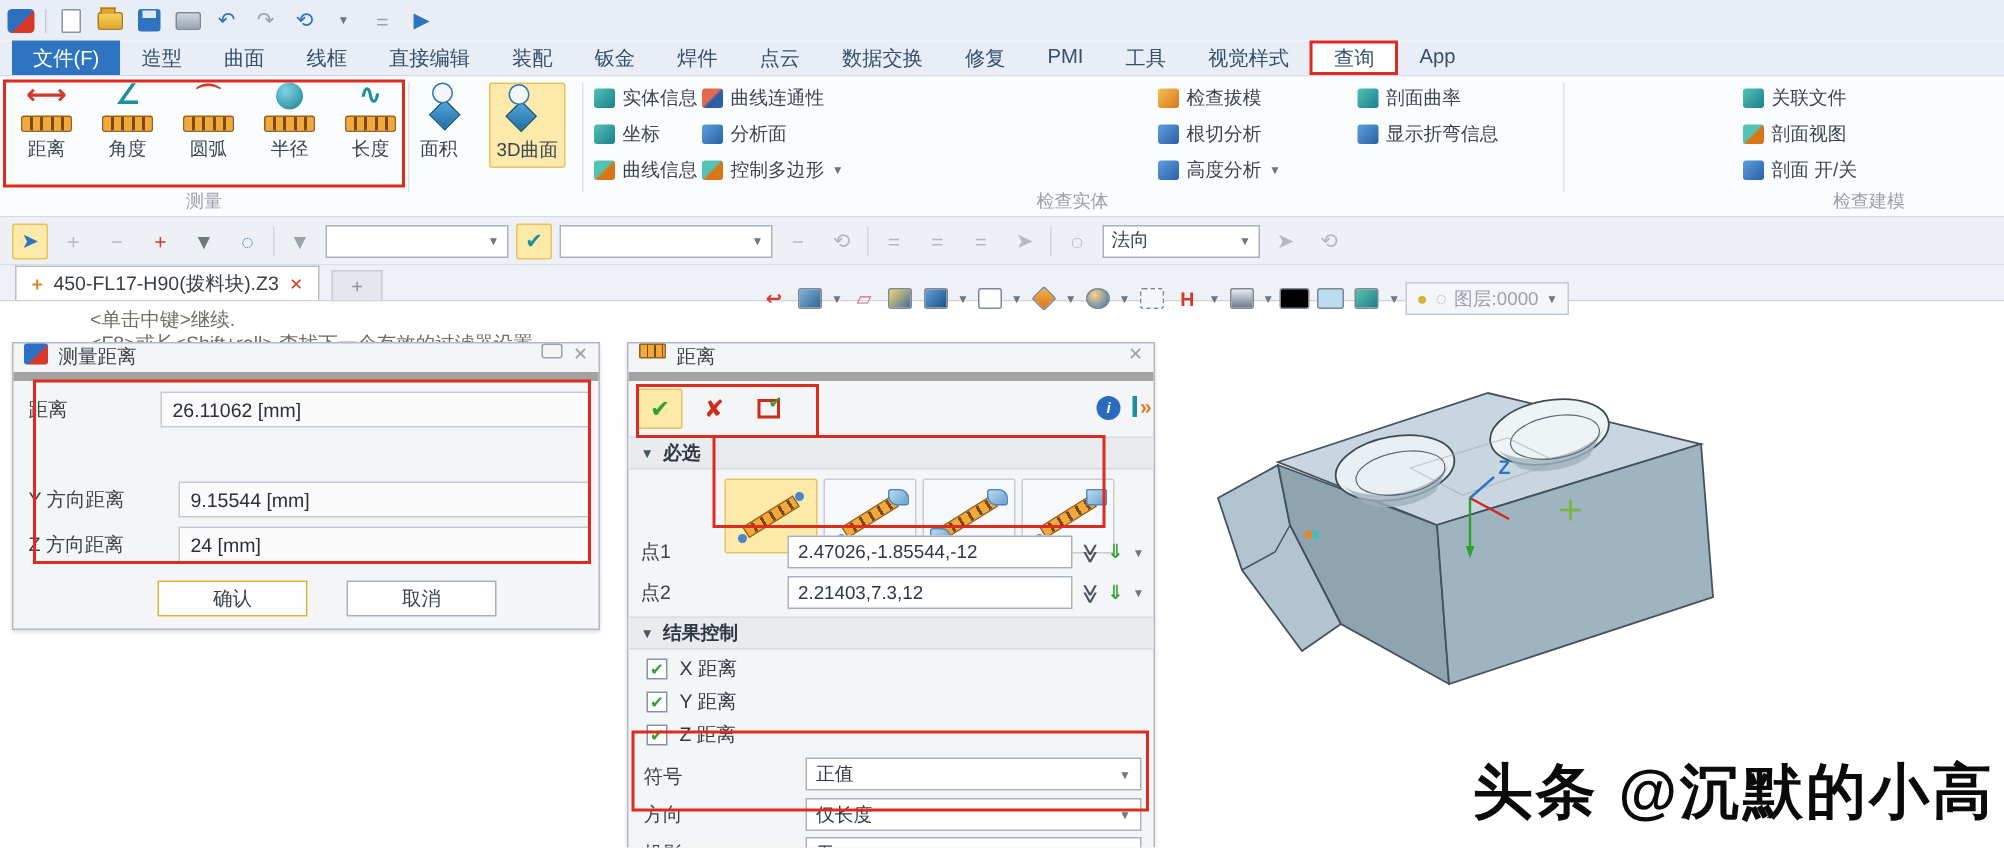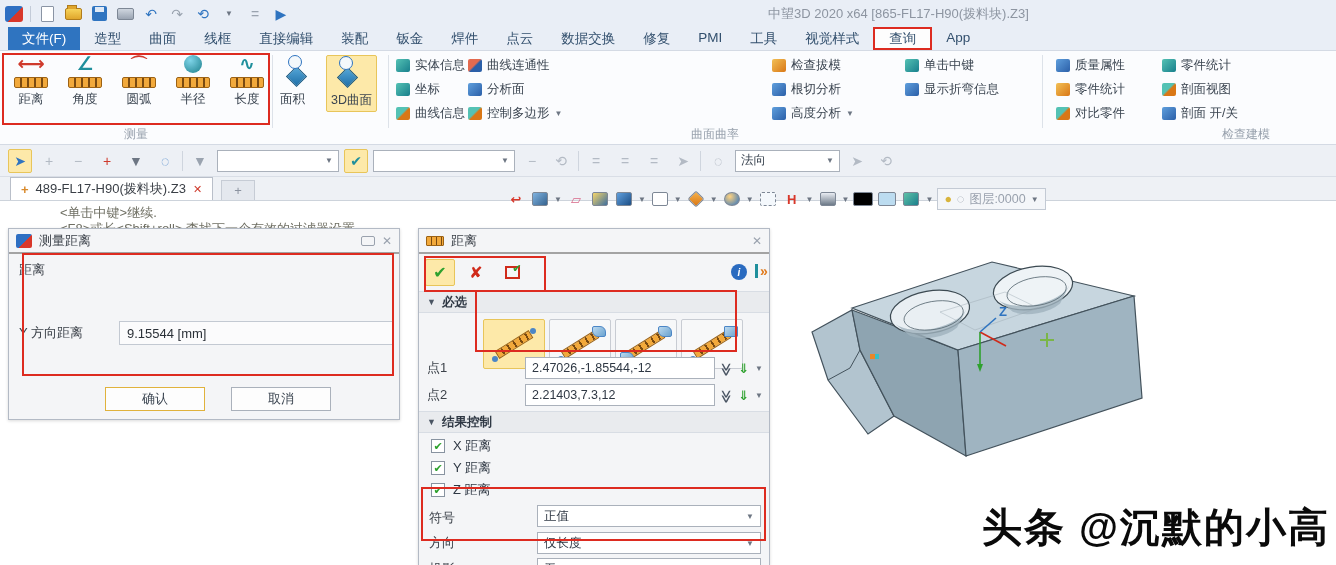--- a/index.html
+++ b/index.html
@@ -78,21 +78,21 @@
   .prompt2{left:60px;top:220px;color:#6f6f63;font-size:13px}
 
   
   .viewbar{left:506px;top:188px;display:flex;align-items:center;gap:4px;z-index:5}
   .vb-icon{width:20px;height:18px;border-radius:2px;display:inline-flex;align-items:center;justify-content:center;font-size:13px}
   .vb-sq{width:16px;height:14px;border-radius:2px;border:1px solid #7d8795}
   .layer-group{display:flex;align-items:center;gap:5px;border:1px solid #c3cad4;background:#f4f6f9;height:22px;padding:0 6px;color:#9aa2ae;font-size:12.5px}
 
   
   .dialog{background:#f4f5f7;border:1px solid #b3bac5;box-shadow:0 1px 3px rgba(0,0,0,.15)}
-  .dlg-title{height:25px;display:flex;align-items:center;gap:7px;padding:0 7px;border-bottom:2px solid #a3a3a3;color:#3c424a;font-size:13px}
+  .dlg-title{height:25px;display:flex;align-items:flex-start;gap:7px;padding:0 7px;border-bottom:6px solid #a3a3a3;color:#3c424a;font-size:13px}
   .dlg-title .spacer{flex:1}
   .mini-logo{width:16px;height:14px;border-radius:2px;background:linear-gradient(135deg,#2e6fc2 55%,#d8372a 55%)}
   .mini-ruler{width:18px;height:10px;border:1px solid #9c6214;border-radius:1px;background:repeating-linear-gradient(90deg,#f2a93b 0 4px,#7a4a10 4px 5px)}
   .t-icon{color:#9aa2ae;font-size:12px;cursor:pointer}
   .bubble{width:14px;height:10px;border:1px solid #9aa2ae;border-radius:2px}
   .fieldrow{position:absolute;display:flex;align-items:center}
   .fieldrow .flabel{color:#3c424a;font-size:13px}
   .sunken{height:24px;background:#fbfbfc;border:1px solid #c3c9d2;display:flex;align-items:center;padding:0 7px;font-size:13px;color:#2b3138}
   .btn{height:24px;border:1px solid #aab1bb;background:#fdfdfd;display:inline-flex;align-items:center;justify-content:center;font-size:13px;color:#3a4450;cursor:pointer}
   .btn.ok{border:1px solid #e0b23c}
@@ -142,21 +142,20 @@
     </span>
   <span class="qat-icon">
       <span class="icon-printer"></span>
     </span>
   <span class="qat-icon blue">↶</span>
   <span class="qat-icon gray">↷</span>
   <span class="qat-icon blue">⟲</span>
   <span class="qat-icon dd gray">▼</span>
   <span class="qat-icon gray">=</span>
   <span class="qat-icon blue">▶</span>
-  <span class="win-title nowrap">中望3D 2020 x64   [865-FL17-H90(拨料块).Z3]</span>
 </div>
 
 <div class="abs menubar">
   <span class="mtab active">文件(F)</span>
   <span class="mtab">造型</span>
   <span class="mtab">曲面</span>
   <span class="mtab">线框</span>
   <span class="mtab">直接编辑</span>
   <span class="mtab">装配</span>
   <span class="mtab">钣金</span>
@@ -268,48 +267,34 @@
       </span>
     <span class="rib-item">
         <span class="g-icon gi-blue"></span>
         <span>高度分析</span>
         <span class="dd">▼</span>
       </span>
   </div>
   <div class="rib-col" style="left:905px">
     <span class="rib-item">
         <span class="g-icon gi-teal"></span>
-        <span>单击中键</span>
+        <span>剖面曲率</span>
       </span>
     <span class="rib-item">
         <span class="g-icon gi-blue"></span>
         <span>显示折弯信息</span>
       </span>
   </div>
-  <div class="grp-label" style="left:390px;width:650px">曲面曲率</div>
+  <div class="grp-label" style="left:390px;width:650px">检查实体</div>
   <div class="rib-sep" style="left:1042px"></div>
 
-  <div class="rib-col" style="left:1056px">
-    <span class="rib-item">
-        <span class="g-icon gi-blue"></span>
-        <span>质量属性</span>
-      </span>
-    <span class="rib-item">
-        <span class="g-icon gi-orange"></span>
-        <span>零件统计</span>
-      </span>
-    <span class="rib-item">
-        <span class="g-icon gi-mix"></span>
-        <span>对比零件</span>
-      </span>
-  </div>
   <div class="rib-col" style="left:1162px">
     <span class="rib-item">
         <span class="g-icon gi-teal"></span>
-        <span>零件统计</span>
+        <span>关联文件</span>
       </span>
     <span class="rib-item">
         <span class="g-icon gi-mix"></span>
         <span>剖面视图</span>
       </span>
     <span class="rib-item">
         <span class="g-icon gi-blue"></span>
         <span>剖面 开/关</span>
       </span>
   </div>
@@ -349,21 +334,21 @@
       <span>法向</span>
       <span class="dd">▼</span>
     </span>
   <span class="tb-btn dim">➤</span>
   <span class="tb-btn dim">⟲</span>
 </div>
 
 <div class="abs tabbar">
   <span class="doctab">
     <span class="plus">+</span>
-    <span>489-FL17-H90(拨料块).Z3</span>
+    <span>450-FL17-H90(拨料块).Z3</span>
     <span class="x">✕</span>
   </span>
   <span class="newtab">+</span>
 </div>
 
 <div class="abs canvas"></div>
 <div class="abs prompt1 nowrap">&lt;单击中键&gt;继续.</div>
 <div class="abs prompt2 nowrap">&lt;F8&gt;或长&lt;Shift+roll&gt; 查找下一个有效的过滤器设置</div>
 
 <div class="abs viewbar">
@@ -422,24 +407,29 @@
 <div class="abs dialog" style="left:8px;top:228px;width:392px;height:192px">
   <div class="dlg-title">
     <span class="mini-logo"></span>
     <span>测量距离</span>
     <span class="spacer"></span>
     <span class="bubble"></span>
     <span class="t-icon">✕</span>
   </div>
   <div class="fieldrow" style="left:10px;top:32px;width:374px">
     <span class="flabel" style="width:88px">距离</span>
+    <span class="sunken" style="flex:1">26.11062  [mm]</span>
   </div>
   <div class="fieldrow" style="left:10px;top:92px;width:374px">
     <span class="flabel" style="width:100px">Y 方向距离</span>
     <span class="sunken" style="flex:1">9.15544  [mm]</span>
+  </div>
+  <div class="fieldrow" style="left:10px;top:122px;width:374px">
+    <span class="flabel" style="width:100px">Z 方向距离</span>
+    <span class="sunken" style="flex:1">24  [mm]</span>
   </div>
   <span class="btn ok abs" style="left:96px;top:158px;width:100px">确认</span>
   <span class="btn abs" style="left:222px;top:158px;width:100px">取消</span>
 </div>
 <div class="redbox" style="left:22px;top:253px;width:372px;height:123px"></div>
 
 <div class="abs dialog" style="left:418px;top:228px;width:352px;height:337px;border-bottom:none">
   <div class="dlg-title">
     <span class="mini-ruler"></span>
     <span>距离</span>

